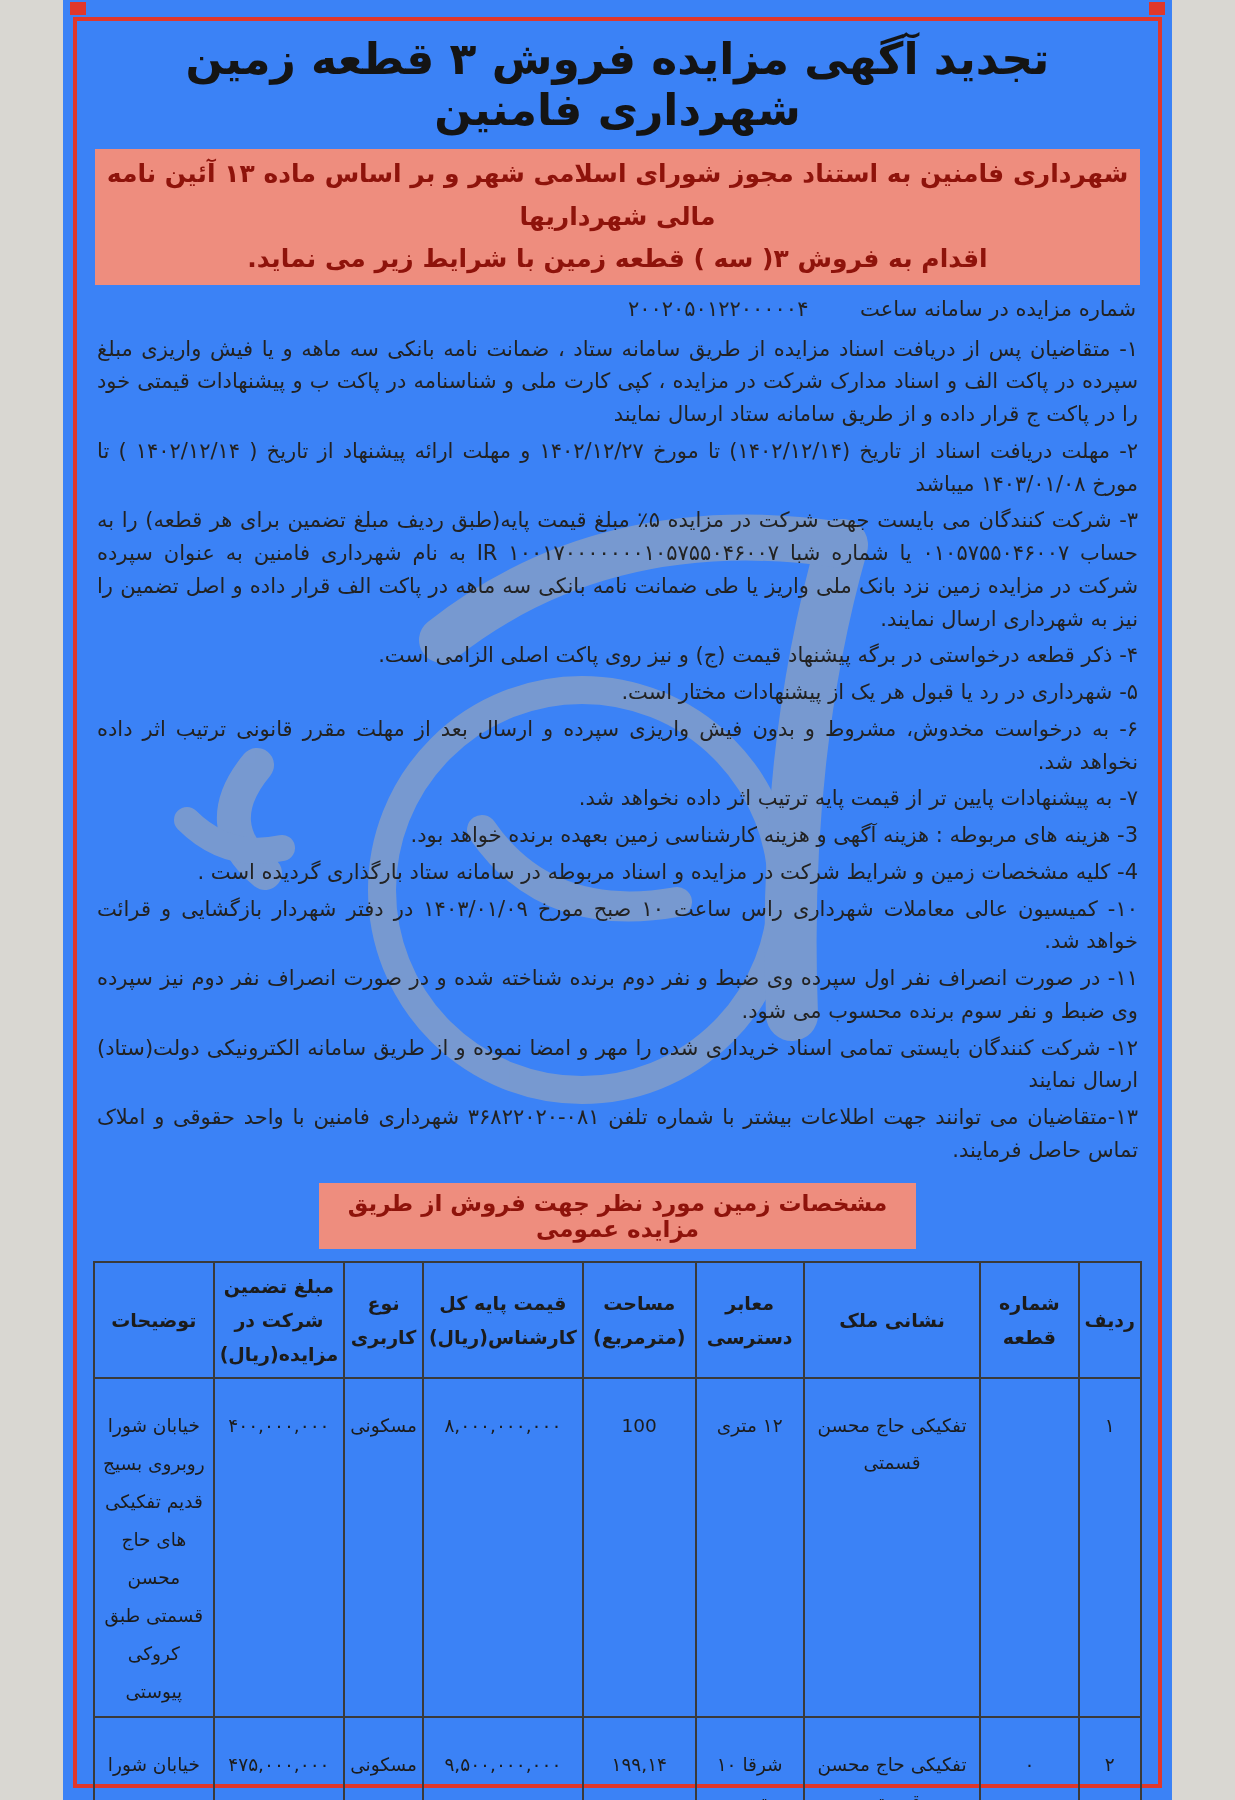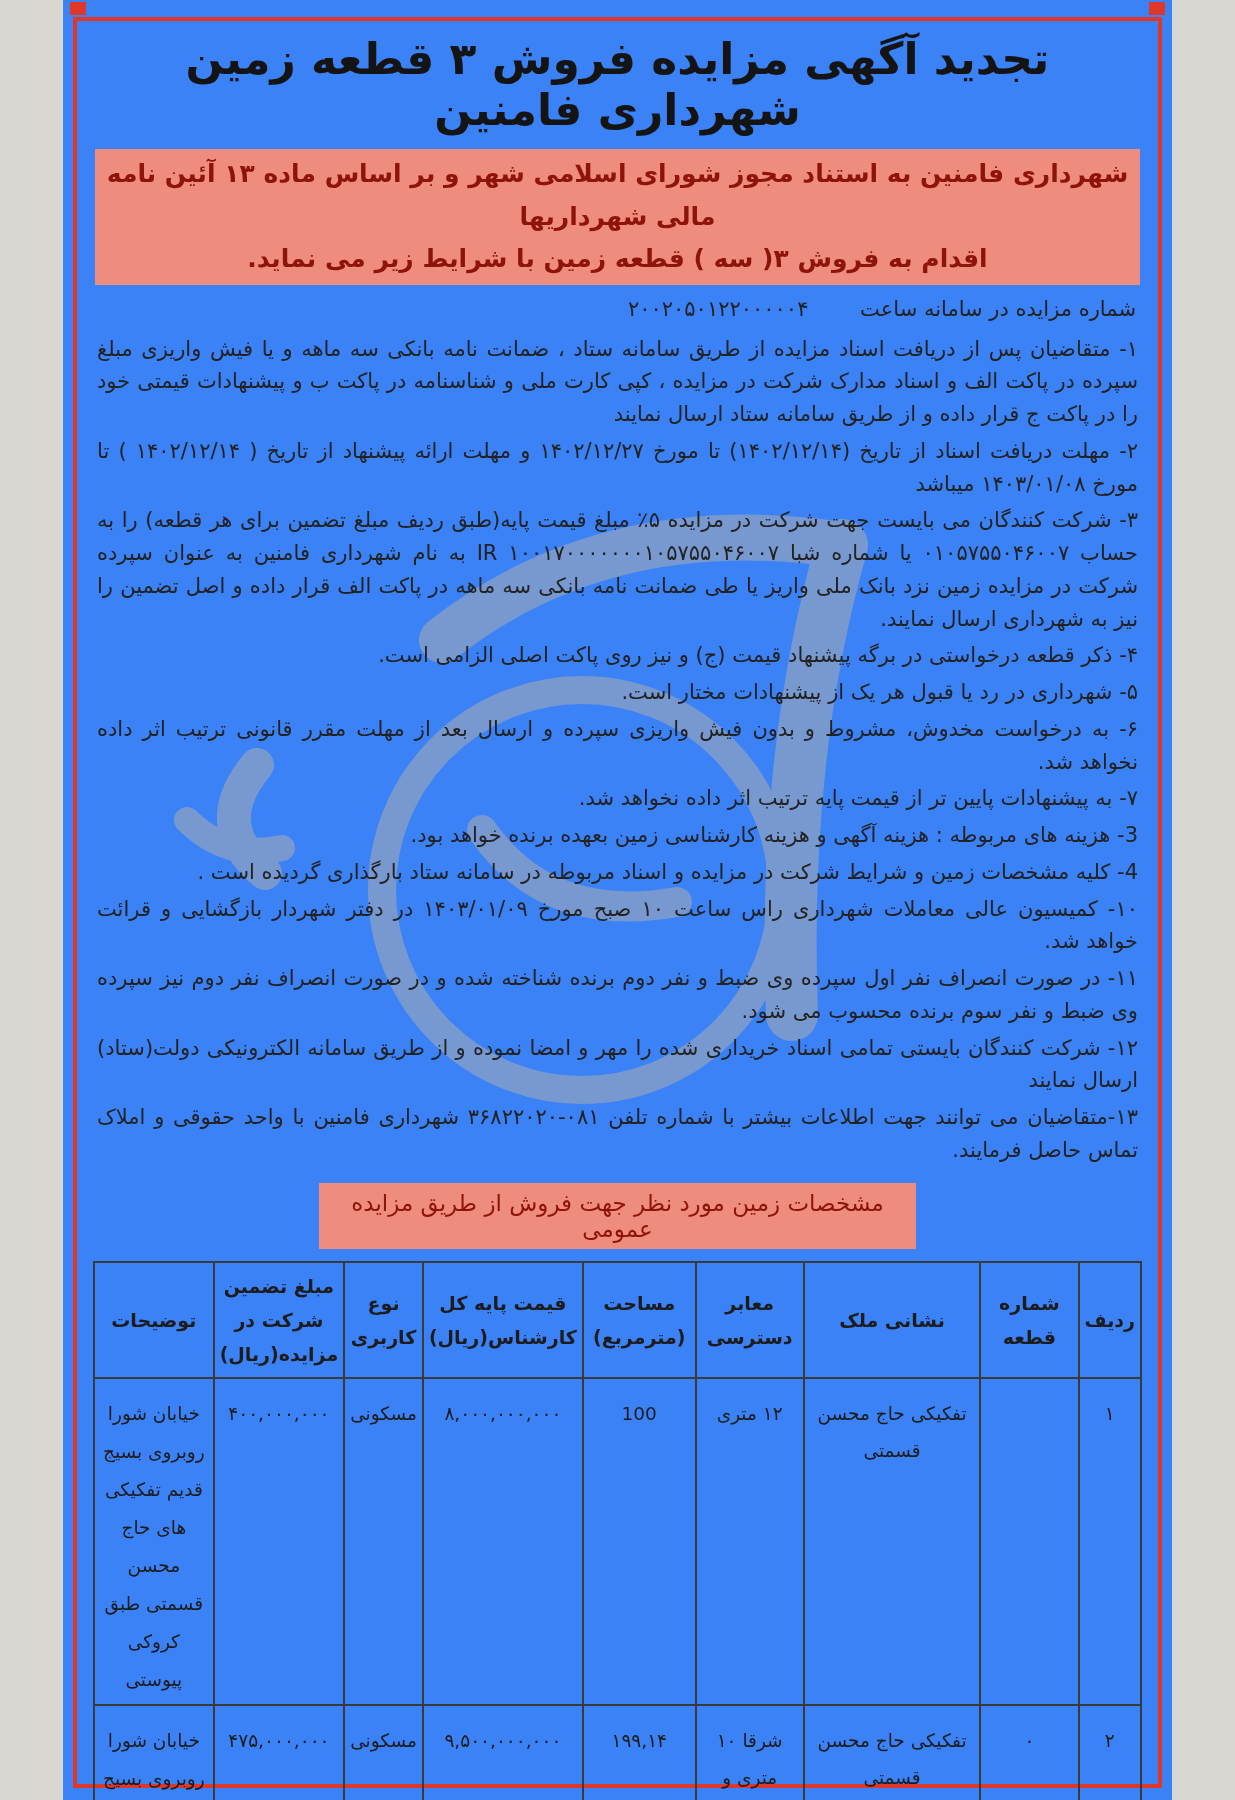--- a/index.html
+++ b/index.html
@@ -26,26 +26,26 @@
     font-size:25px; line-height:1.7; padding:4px 10px; margin:0 2px 10px;
   }
   .sattar-line { font-size:21px; padding:2px 6px 8px; color:#222; }
   .sattar-line .num { margin-right:45px; }
   .conditions p {
     margin:4px 4px; font-size:21px; line-height:1.56; text-align:justify;
     color:#222;
   }
   .section-bar {
     width:57%; margin:16px auto 12px; background:#ee8d7e; color:#8e130b;
-    font-weight:normal; font-size:23px; text-align:center; padding:7px 4px;
+    font-weight:bold; font-size:23px; text-align:center; padding:7px 4px;
   }
   table.plots { width:100%; border-collapse:collapse; margin-top:2px; background:transparent; }
   .plots th, .plots td { border:2px solid #3a3a3a; text-align:center; padding:6px 5px; }
   .plots th { font-size:19px; font-weight:bold; vertical-align:middle; height:96px; line-height:1.8; color:#1c1c1c; }
-  .plots td { font-size:18.5px; vertical-align:top; padding-top:16px; line-height:2.0; color:#1c1c1c;margin-left:16px; }
+  .plots td { font-size:18.5px; vertical-align:top; padding-top:28px; line-height:2.0; color:#1c1c1c;margin-left:16px; }
   tr.r1 { height:228px; } tr.r2 { height:252px; }
   .plots td.desc { line-height:2.05; }
   col.c-radif   { width:5.6%; }
   col.c-ghateh  { width:9.8%; }
   col.c-neshani { width:18.6%; }
   col.c-maaber  { width:10.5%; }
   col.c-masahat { width:10.9%; }
   col.c-gheymat { width:13.4%; }
   col.c-karbari { width:7.4%; }
   col.c-tazmin  { width:12.0%; }

